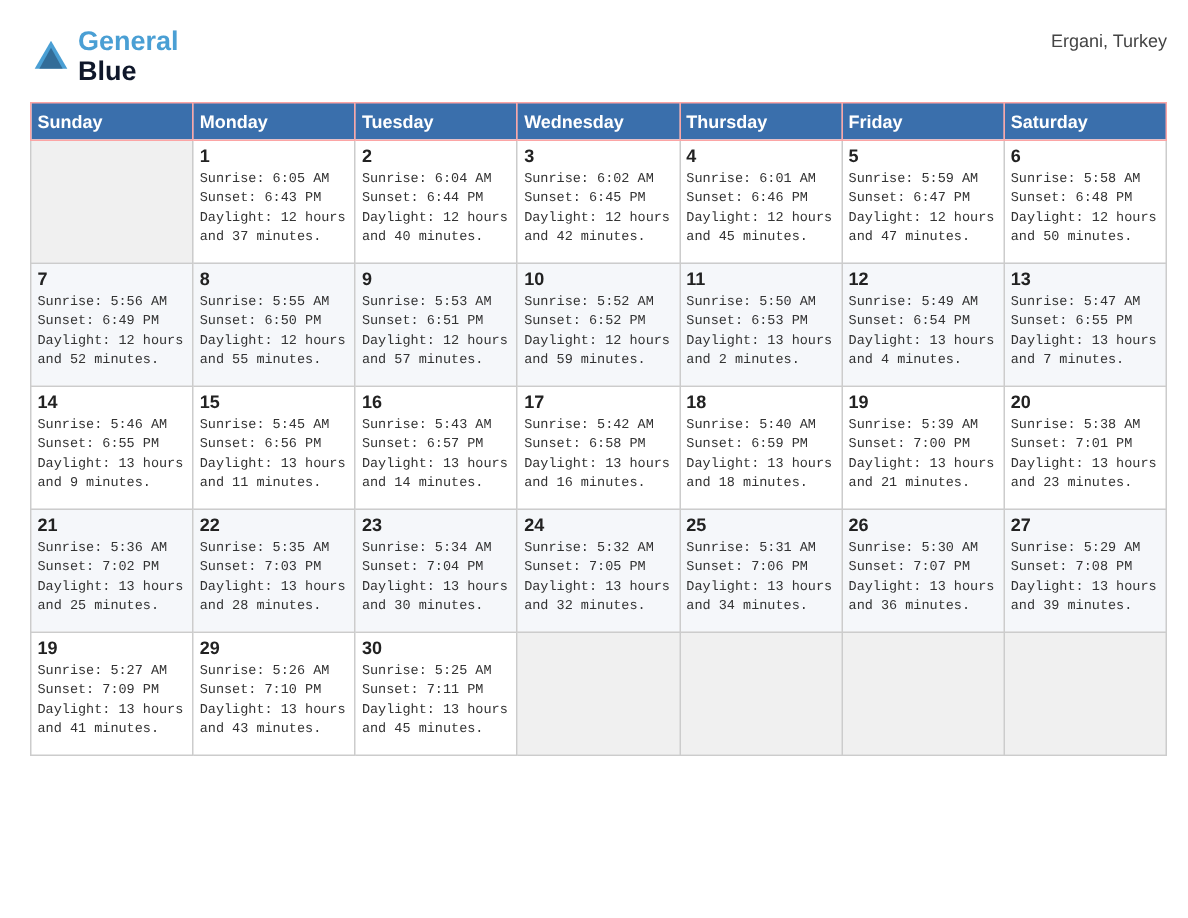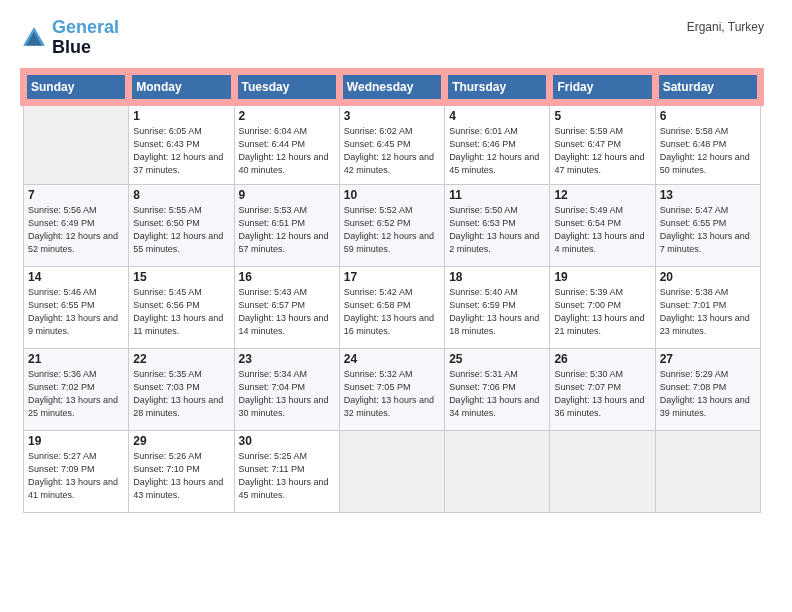--- a/index.html
+++ b/index.html
@@ -6,21 +6,21 @@
     body {
       font-family: Arial, sans-serif;
       background: #fff;
       width: 792px;
       height: 612px;
       overflow: hidden;
     }
     .page {
       width: 792px;
       min-height: 612px;
-      padding: 18px 28px 10px 20px;
+      padding: 18px 14px 10px 20px;
       background: #fff;
     }
     .header {
       display: flex;
       justify-content: space-between;
       align-items: flex-start;
       margin-bottom: 10px;
     }
     .logo {
       display: flex;
@@ -59,21 +59,21 @@
       border-collapse: collapse;
       table-layout: fixed;
     }
     thead tr th {
       background: #3a6fac;
       color: #fff;
       font-size: 12px;
       font-weight: bold;
       padding: 5px 4px;
       text-align: left;
-      border: 7px solid #fca5a5;
+      border: 1px solid #fca5a5;
     }
     tbody tr td {
       border: 1px solid #ccc;
       vertical-align: top;
       padding: 3px 4px;
       font-size: 9.5px;
       color: #222;
       height: 82px;
       background: #fff;
     }
@@ -83,20 +83,21 @@
     .day-num {
       font-size: 12px;
       font-weight: bold;
       color: #222;
       margin-bottom: 2px;
     }
     .day-info {
       font-size: 9px;
       line-height: 1.45;
       color: #333;
+      font-family: Liberation Mono, monospace;
     }
     .empty-cell {
       background: #f0f0f0 !important;
     }
   </style>
 </head>
 <body>
 
 <div class="page">
   <div class="header">

